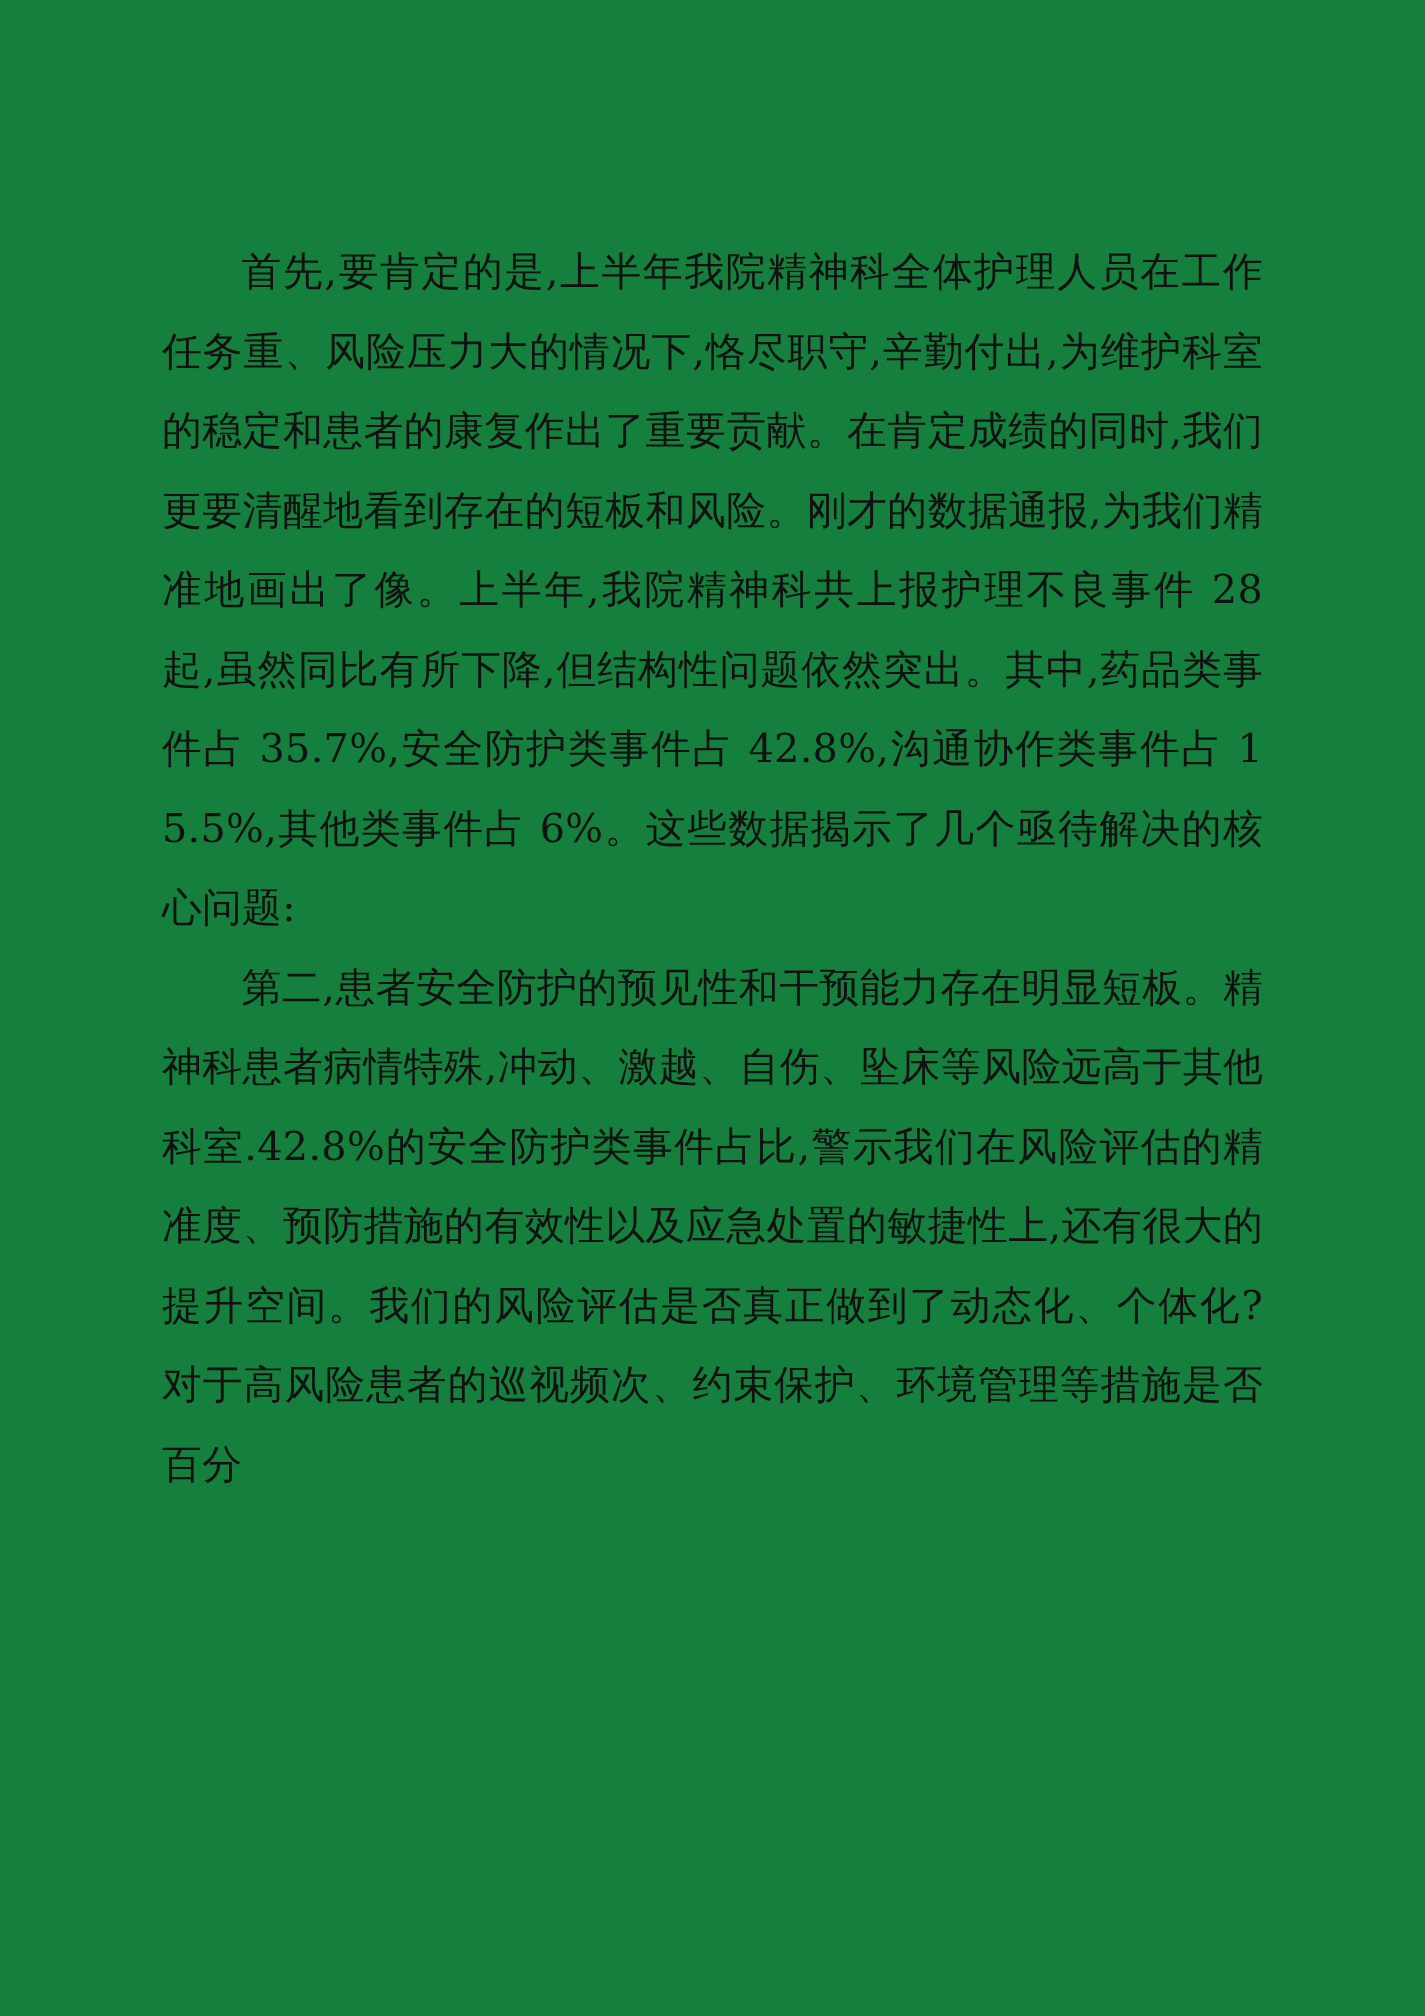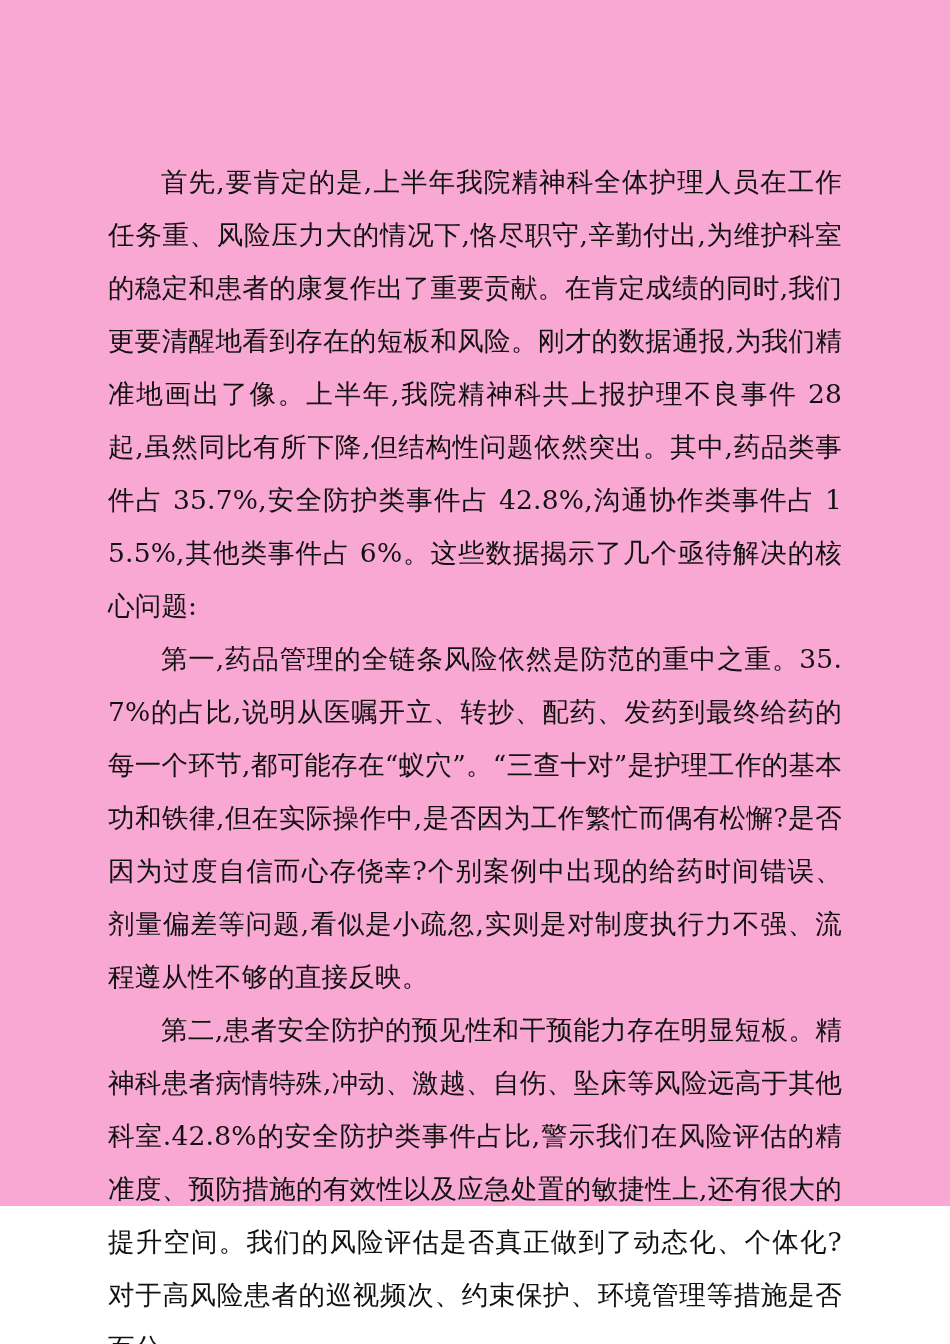--- a/index.html
+++ b/index.html
@@ -10,39 +10,38 @@
   body {
     width: 950px;
     height: 1344px;
     font-family: "DejaVu Serif", "Liberation Serif", serif;
     color: #111111;
     overflow: hidden;
   }
   .page {
     box-sizing: border-box;
     width: 950px;
-    height: 1206px;
+    height: 1344px;
     padding: 155px 108px 0 108px;
-    background: #f9a8d4;
+    background: #15803d;
   }
   .doc-body {
     font-size: 26.5px;
     line-height: 53px;
     text-align: justify;
     text-justify: inter-ideograph;
     letter-spacing: 0.2px;
   }
   .para {
     margin: 0;
     text-indent: 2em;
     word-break: break-all;
   }
 </style>
 </head>
 <body>
 
 <div class="page">
   <div class="doc-body">
     <p class="para">首先,要肯定的是,上半年我院精神科全体护理人员在工作任务重、风险压力大的情况下,恪尽职守,辛勤付出,为维护科室的稳定和患者的康复作出了重要贡献。在肯定成绩的同时,我们更要清醒地看到存在的短板和风险。刚才的数据通报,为我们精准地画出了像。上半年,我院精神科共上报护理不良事件 28 起,虽然同比有所下降,但结构性问题依然突出。其中,药品类事件占 35.7%,安全防护类事件占 42.8%,沟通协作类事件占 15.5%,其他类事件占 6%。这些数据揭示了几个亟待解决的核心问题:</p>
-    <p class="para">第一,药品管理的全链条风险依然是防范的重中之重。35.7%的占比,说明从医嘱开立、转抄、配药、发药到最终给药的每一个环节,都可能存在“蚁穴”。“三查十对”是护理工作的基本功和铁律,但在实际操作中,是否因为工作繁忙而偶有松懈?是否因为过度自信而心存侥幸?个别案例中出现的给药时间错误、剂量偏差等问题,看似是小疏忽,实则是对制度执行力不强、流程遵从性不够的直接反映。</p>
     <p class="para">第二,患者安全防护的预见性和干预能力存在明显短板。精神科患者病情特殊,冲动、激越、自伤、坠床等风险远高于其他科室.42.8%的安全防护类事件占比,警示我们在风险评估的精准度、预防措施的有效性以及应急处置的敏捷性上,还有很大的提升空间。我们的风险评估是否真正做到了动态化、个体化?对于高风险患者的巡视频次、约束保护、环境管理等措施是否百分</p>
   </div>
 </div>
 
 </body></html>

